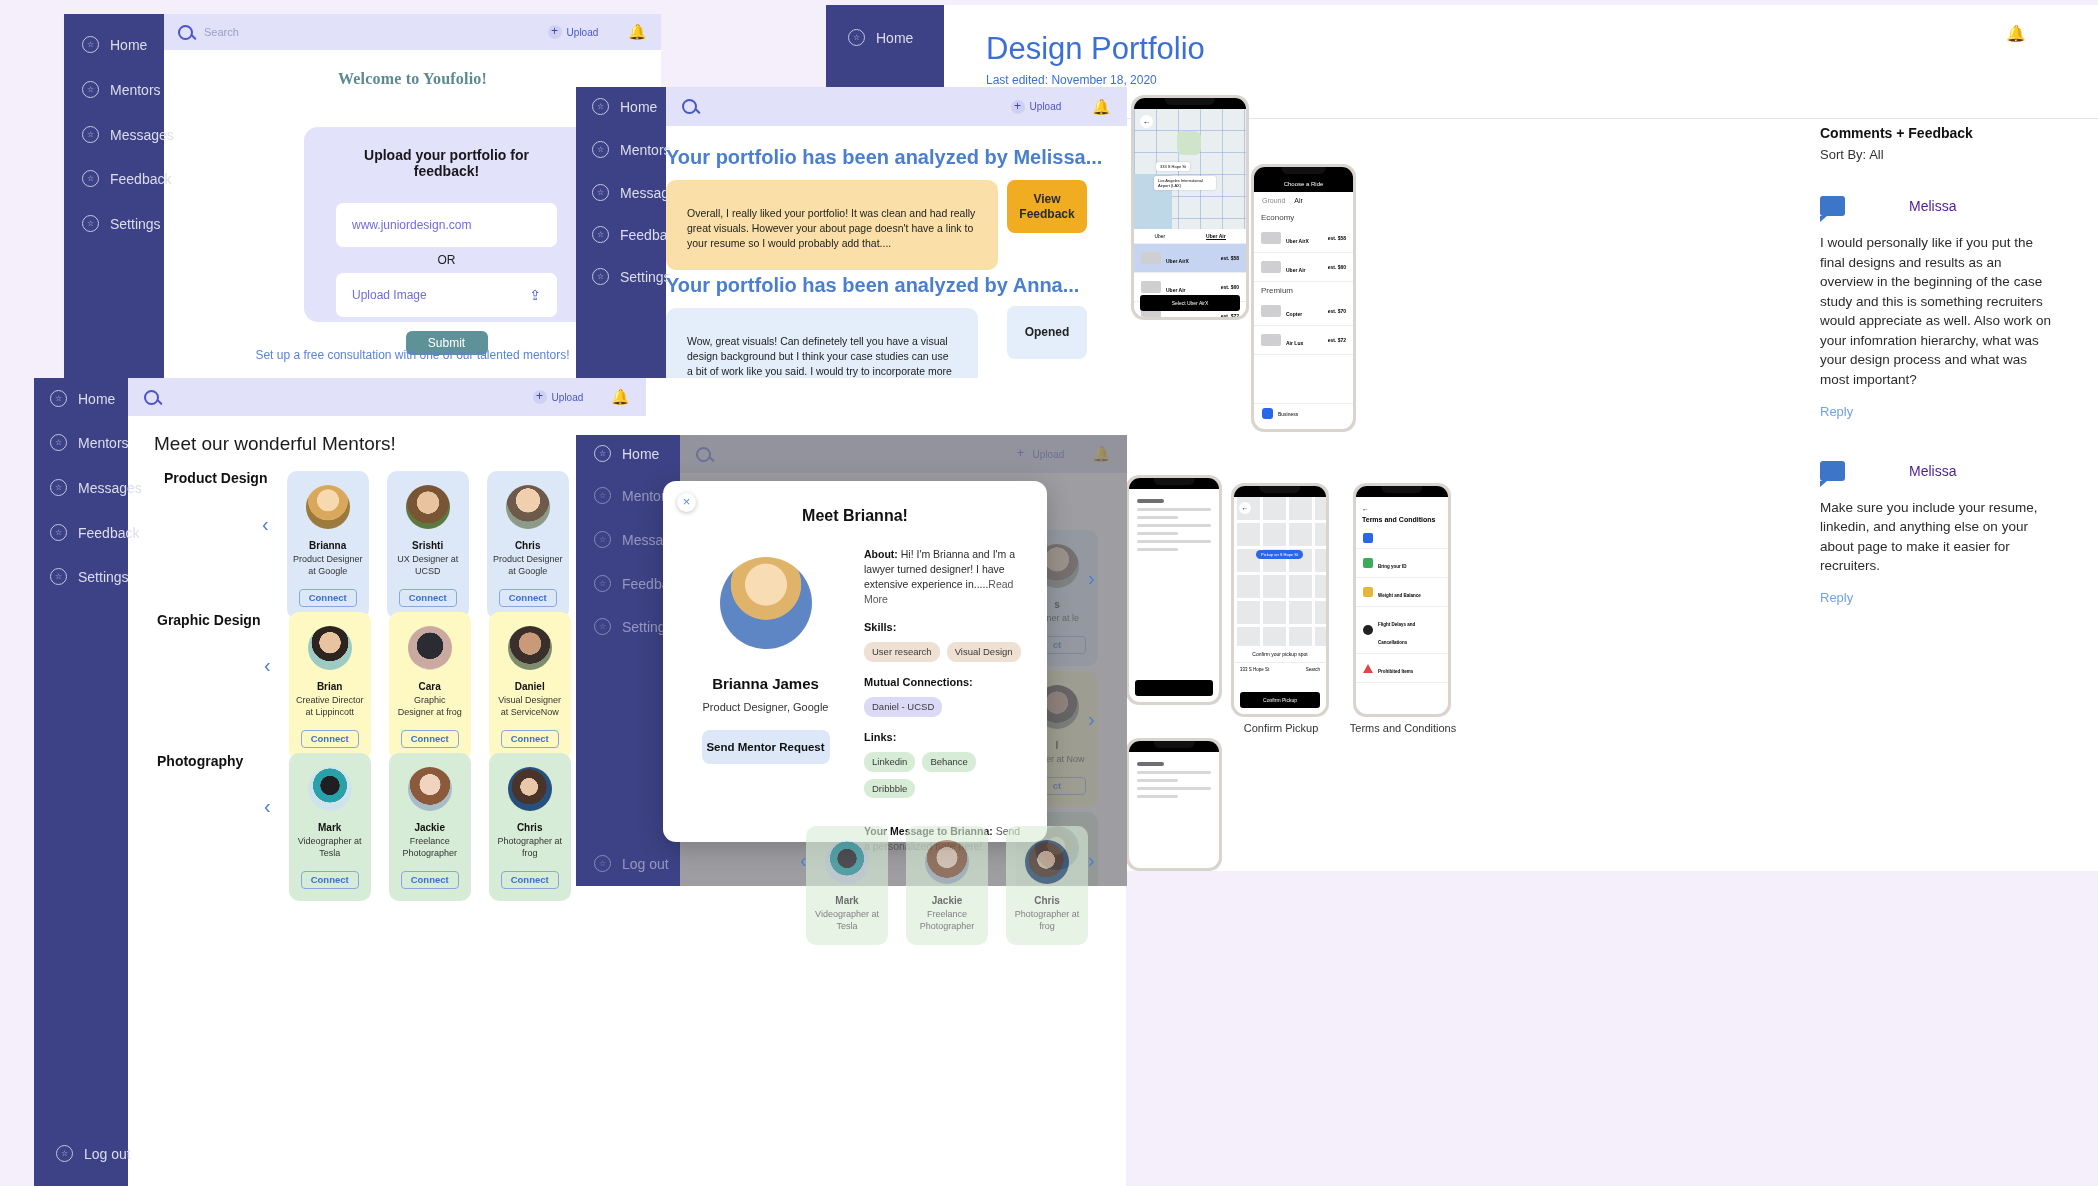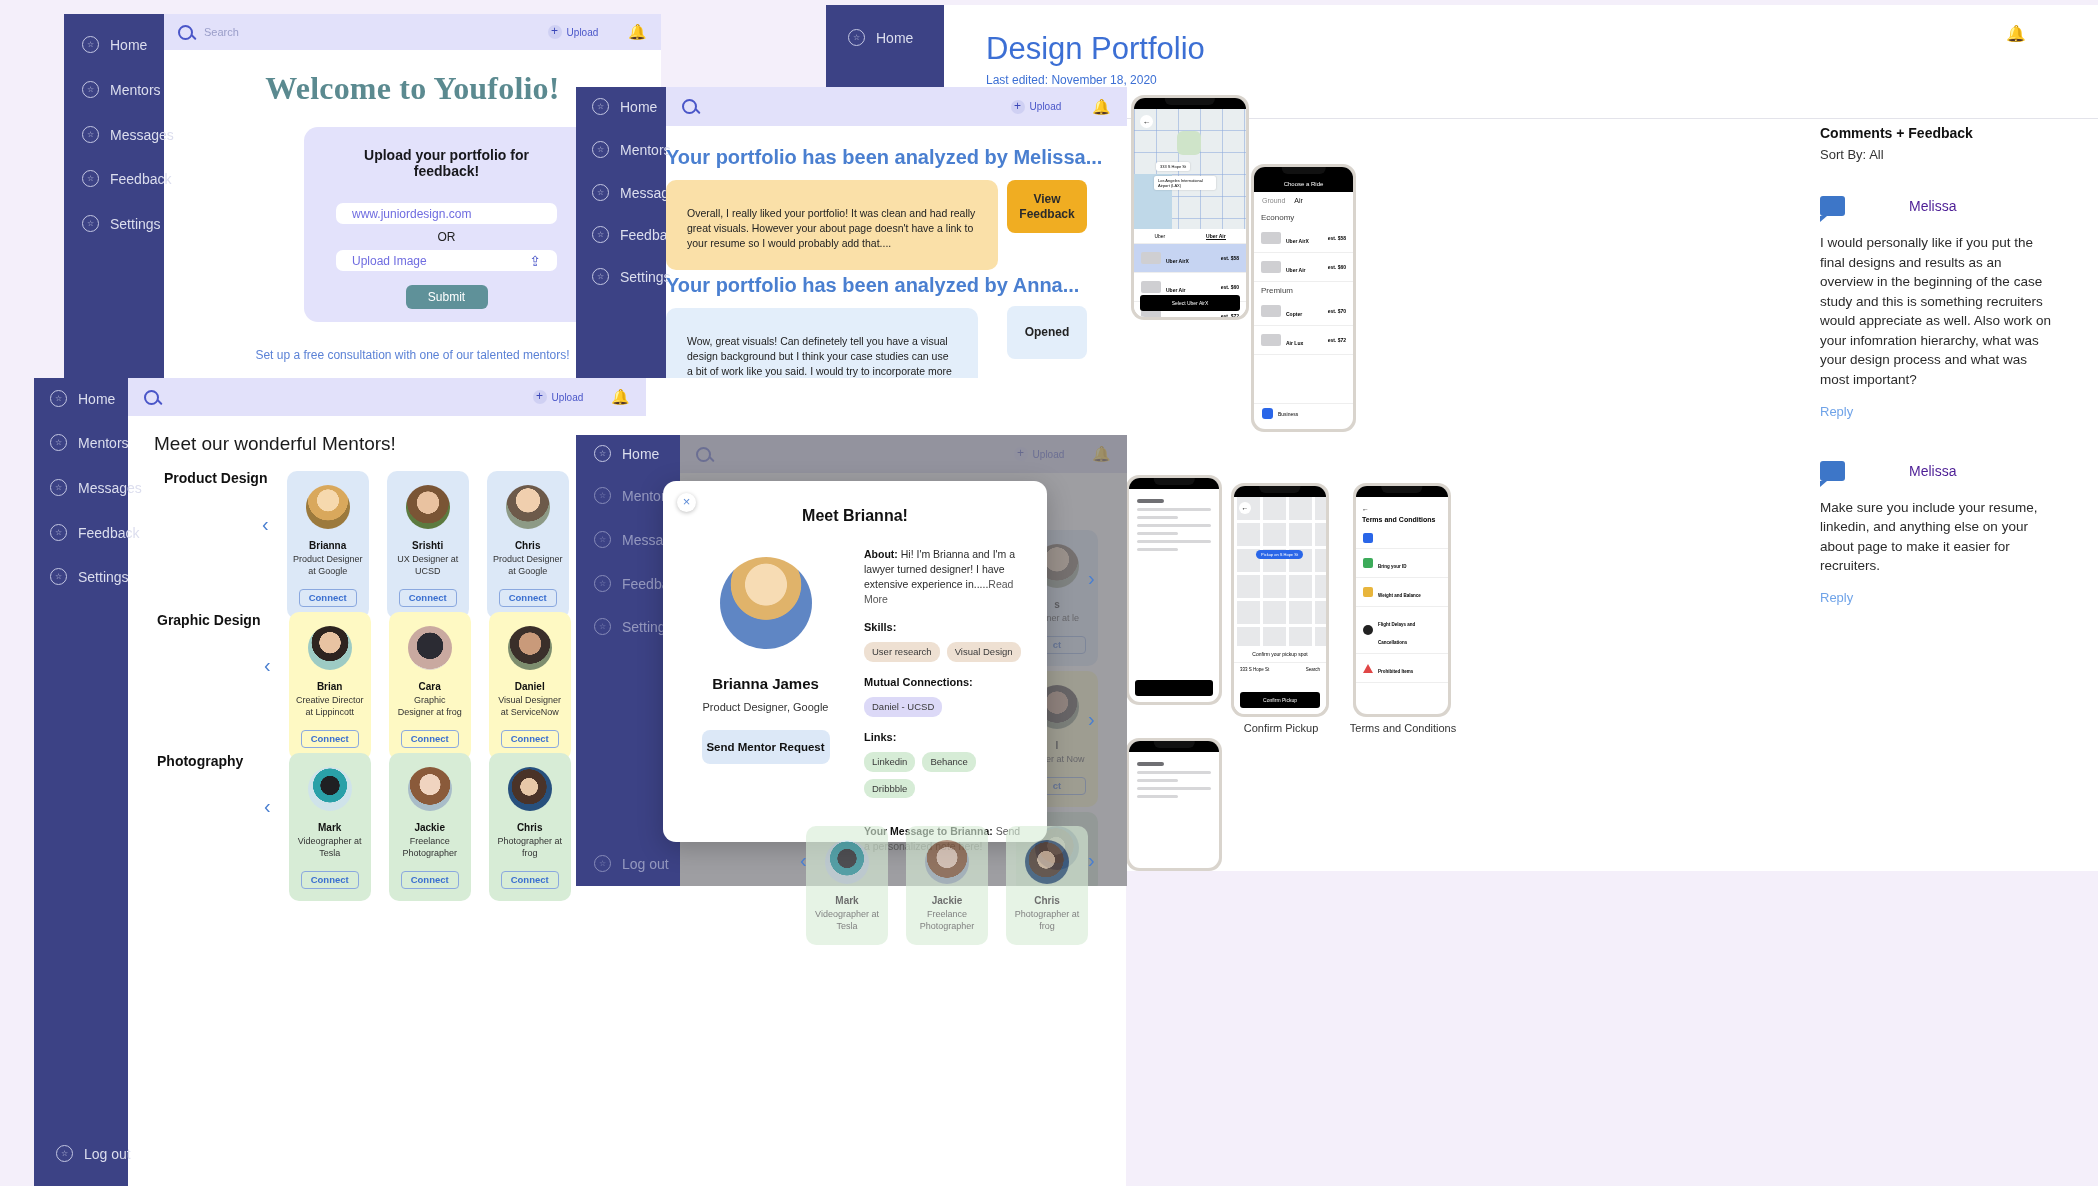--- a/index.html
+++ b/index.html
@@ -54,31 +54,31 @@
   }
   .bell-ico { font-size: 15px; color: #3a46b8; }
 
   
   #win-welcome { left: 64px; top: 14px; width: 597px; height: 375px; }
   #win-welcome .sidebar { width: 100px; }
   #win-welcome .topbar { left: 100px; height: 36px; padding: 0 14px; }
   .w1-title {
     position: absolute; left: 0; right: 0; top: 56px; text-align: center;
     font-family: "Liberation Serif", serif; font-weight: bold;
-    font-size: 32px; color: #5b8a90; letter-spacing: .2px;
+    font-size: 16px; color: #5b8a90; letter-spacing: .2px;
     padding-left: 100px;
   }
   .w1-clock { position: absolute; right: 18px; top: 73px; font-size: 12px; color: #6b83c8; }
   .upload-card {
     position: absolute; left: 240px; top: 113px; width: 285px; height: 195px;
     background: #e3e2fb; border-radius: 14px; padding: 20px 32px;
   }
   .upload-card h3 { font-size: 14px; text-align: center; color: #17171c; }
   .field {
-    margin-top: 24px; height: 21px; background: #fff; border-radius: 7px;
+    margin-top: 24px; height: 44px; background: #fff; border-radius: 7px;
     display: flex; align-items: center; padding: 0 16px;
     font-size: 12px; color: #6f6ce0;
   }
   .or { text-align: center; font-size: 12px; color: #222; margin-top: 6px; }
   .field.upl { margin-top: 6px; justify-content: space-between; }
   .upl-arrow { font-size: 14px; color: #4a56c8; }
   .submit-btn {
     display: block; margin: 14px auto 0; width: 82px; height: 24px;
     background: #5f9199; color: #fff; border: none; border-radius: 6px;
     font-size: 12px; font-family: inherit; cursor: pointer;

